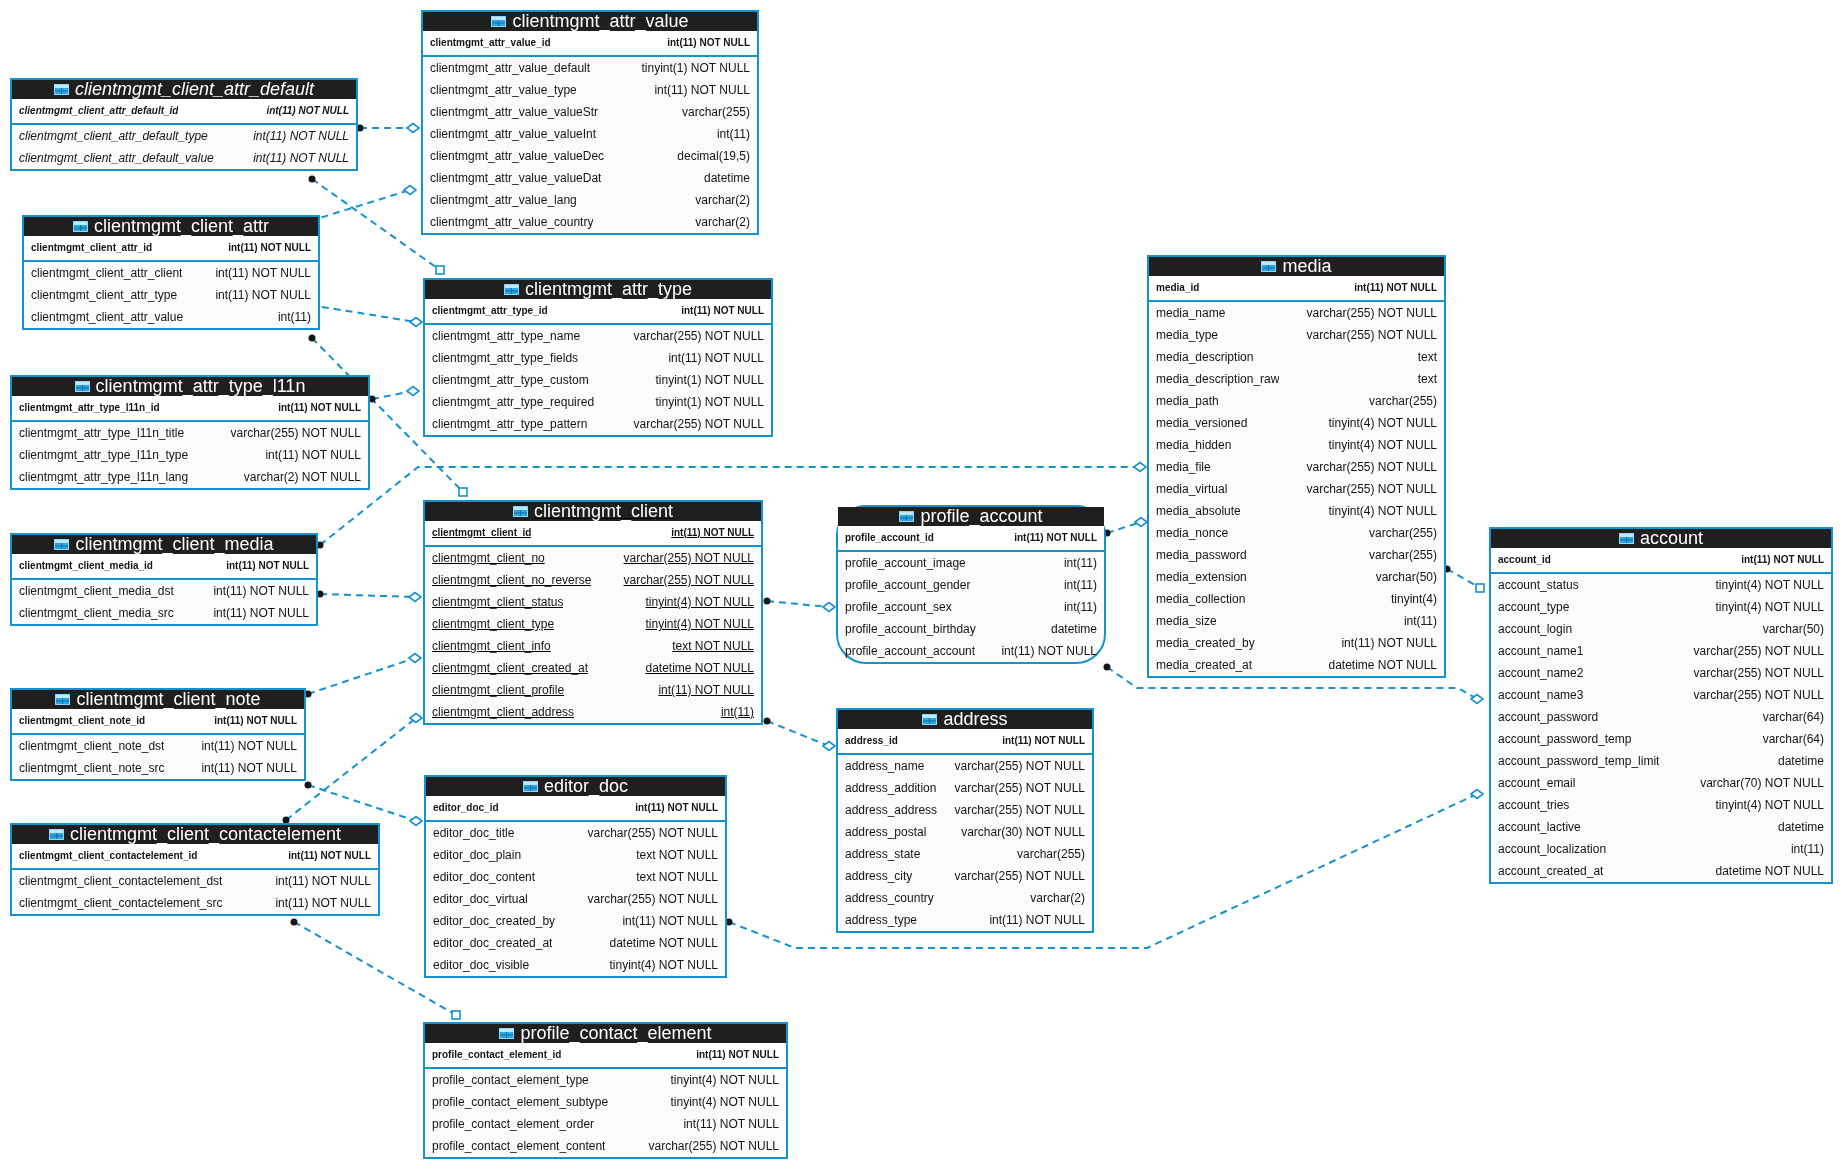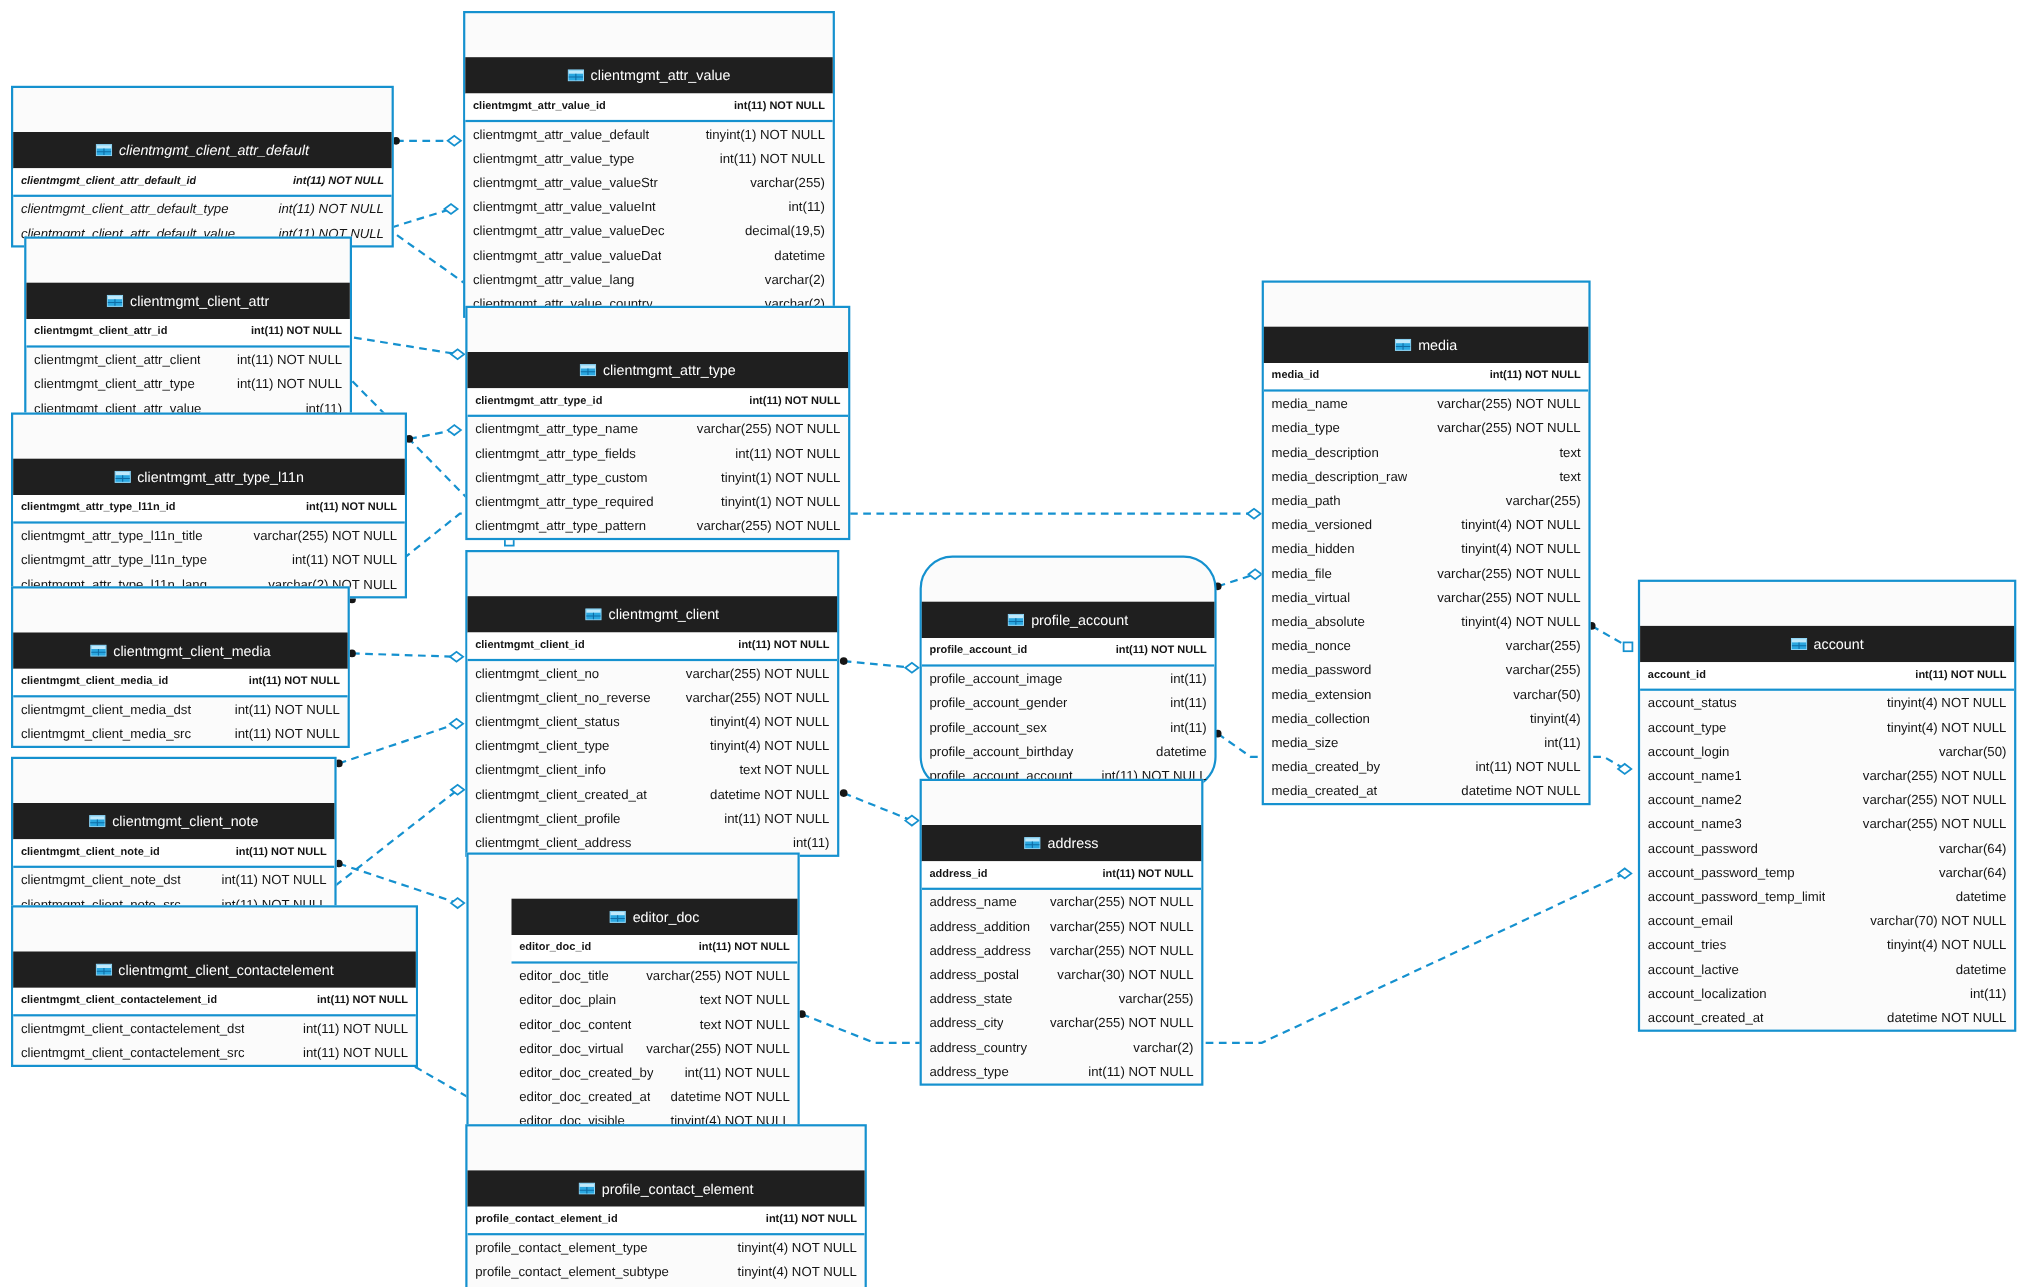--- a/index.html
+++ b/index.html
@@ -6,21 +6,21 @@
     --blue:#1591cf;
     --hdr:#1f1f1f;
   }
   html,body{margin:0;padding:0;background:#fff;font-family:"Liberation Sans",sans-serif;}
   #canvas{position:relative;width:1842px;height:1170px;background:#ffffff;overflow:hidden;}
   #rels{position:absolute;left:0;top:0;width:1842px;height:1170px;}
   .rel{fill:none;stroke:var(--blue);stroke-width:2;stroke-dasharray:7 5;}
   .glyph{fill:#ffffff;stroke:var(--blue);stroke-width:1.6;}
   .srcdot{fill:#161616;stroke:none;}
   .tbl{position:absolute;border:2px solid var(--blue);background:#fbfbfb;box-sizing:border-box;}
-  .thead{background:var(--hdr);color:#fff;height:33px;display:flex;align-items:center;justify-content:center;gap:6px;font-size:13px;white-space:nowrap;overflow:hidden;margin-top:40px;}
+  .thead{background:var(--hdr);color:#fff;height:19px;display:flex;align-items:center;justify-content:center;gap:6px;font-size:18px;white-space:nowrap;overflow:hidden;}
   .ticon{display:inline-flex;align-items:center;}
   .row{display:flex;justify-content:space-between;gap:10px;padding:0 7px;font-size:12px;color:#141414;line-height:22px;white-space:nowrap;overflow:hidden;}
   .row .fname{flex:0 1 auto;overflow:hidden;}
   .row .ftype{flex:0 0 auto;margin-left:auto;text-align:right;}
   .row.pk{font-weight:bold;font-size:10px;line-height:24px;background:#ffffff;border-bottom:2px solid var(--blue);}
 </style>
 </head>
 <body>
 
 <div id="canvas">
@@ -353,21 +353,21 @@
       </div>
       <div class="row">
         <span class="fname">clientmgmt_attr_type_required</span>
         <span class="ftype">tinyint(1) NOT NULL</span>
       </div>
       <div class="row">
         <span class="fname">clientmgmt_attr_type_pattern</span>
         <span class="ftype">varchar(255) NOT NULL</span>
       </div>
     </div>
-    <div class="tbl" style="left: 423px; top: 500px; width: 340px;">
+    <div class="tbl" style="left: 423px; top: 500px; width: 340px; text-decoration: underline;">
       <div class="thead">
         <span class="ticon">
           <svg width="15" height="11" viewBox="0 0 15 11">
             <rect x="0.5" y="0.5" width="14" height="10" fill="#2aa7e0" stroke="#8fd6f7"></rect>
             <rect x="1" y="1" width="13" height="3" fill="#bfe9fb"></rect>
             <line x1="7.5" y1="4" x2="7.5" y2="10" stroke="#0e6da6"></line>
             <line x1="1" y1="7" x2="14" y2="7" stroke="#0e6da6"></line>
           </svg>
         </span>
         <span>clientmgmt_client</span>
@@ -402,21 +402,21 @@
       </div>
       <div class="row">
         <span class="fname">clientmgmt_client_profile</span>
         <span class="ftype">int(11) NOT NULL</span>
       </div>
       <div class="row">
         <span class="fname">clientmgmt_client_address</span>
         <span class="ftype">int(11)</span>
       </div>
     </div>
-    <div class="tbl" style="left: 424px; top: 775px; width: 303px; padding-left: 39px;">
+    <div class="tbl" style="left: 424px; top: 775px; width: 303px;">
       <div class="thead">
         <span class="ticon">
           <svg width="15" height="11" viewBox="0 0 15 11">
             <rect x="0.5" y="0.5" width="14" height="10" fill="#2aa7e0" stroke="#8fd6f7"></rect>
             <rect x="1" y="1" width="13" height="3" fill="#bfe9fb"></rect>
             <line x1="7.5" y1="4" x2="7.5" y2="10" stroke="#0e6da6"></line>
             <line x1="1" y1="7" x2="14" y2="7" stroke="#0e6da6"></line>
           </svg>
         </span>
         <span>editor_doc</span>

